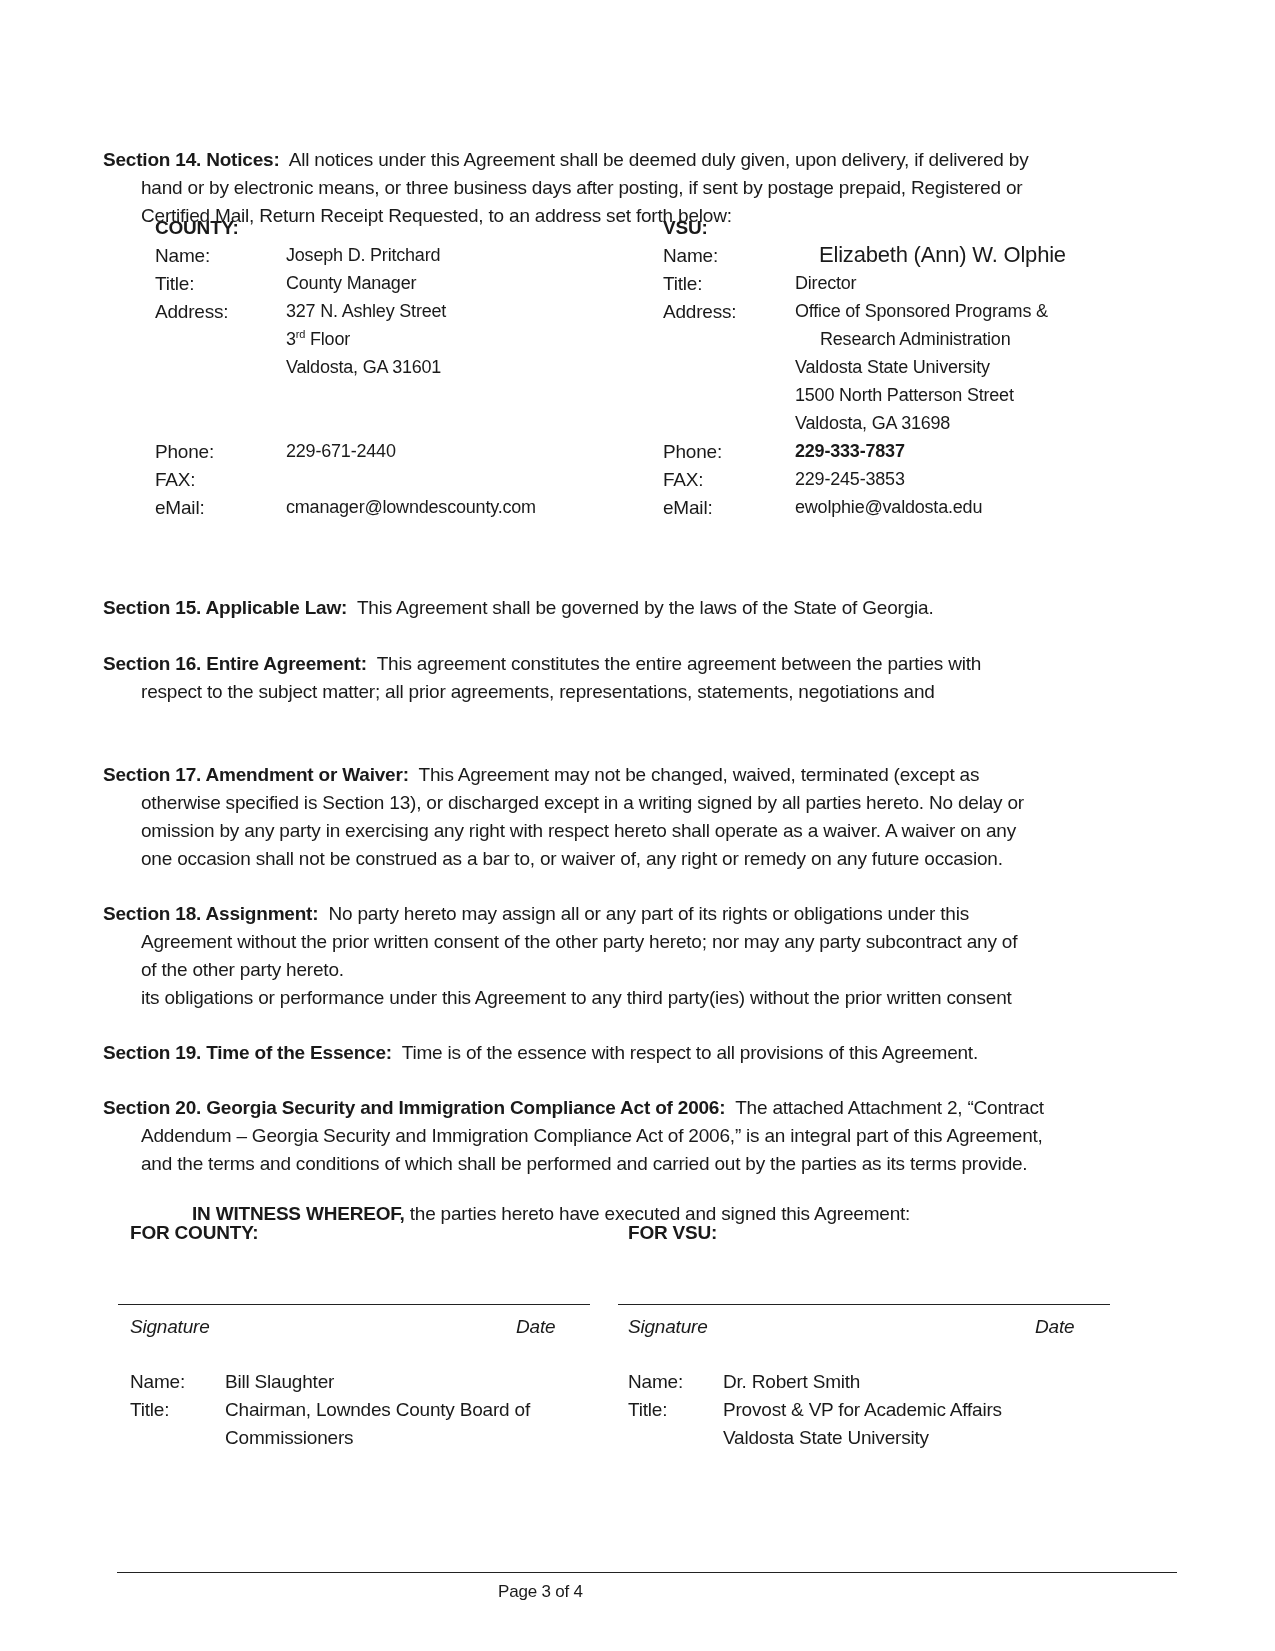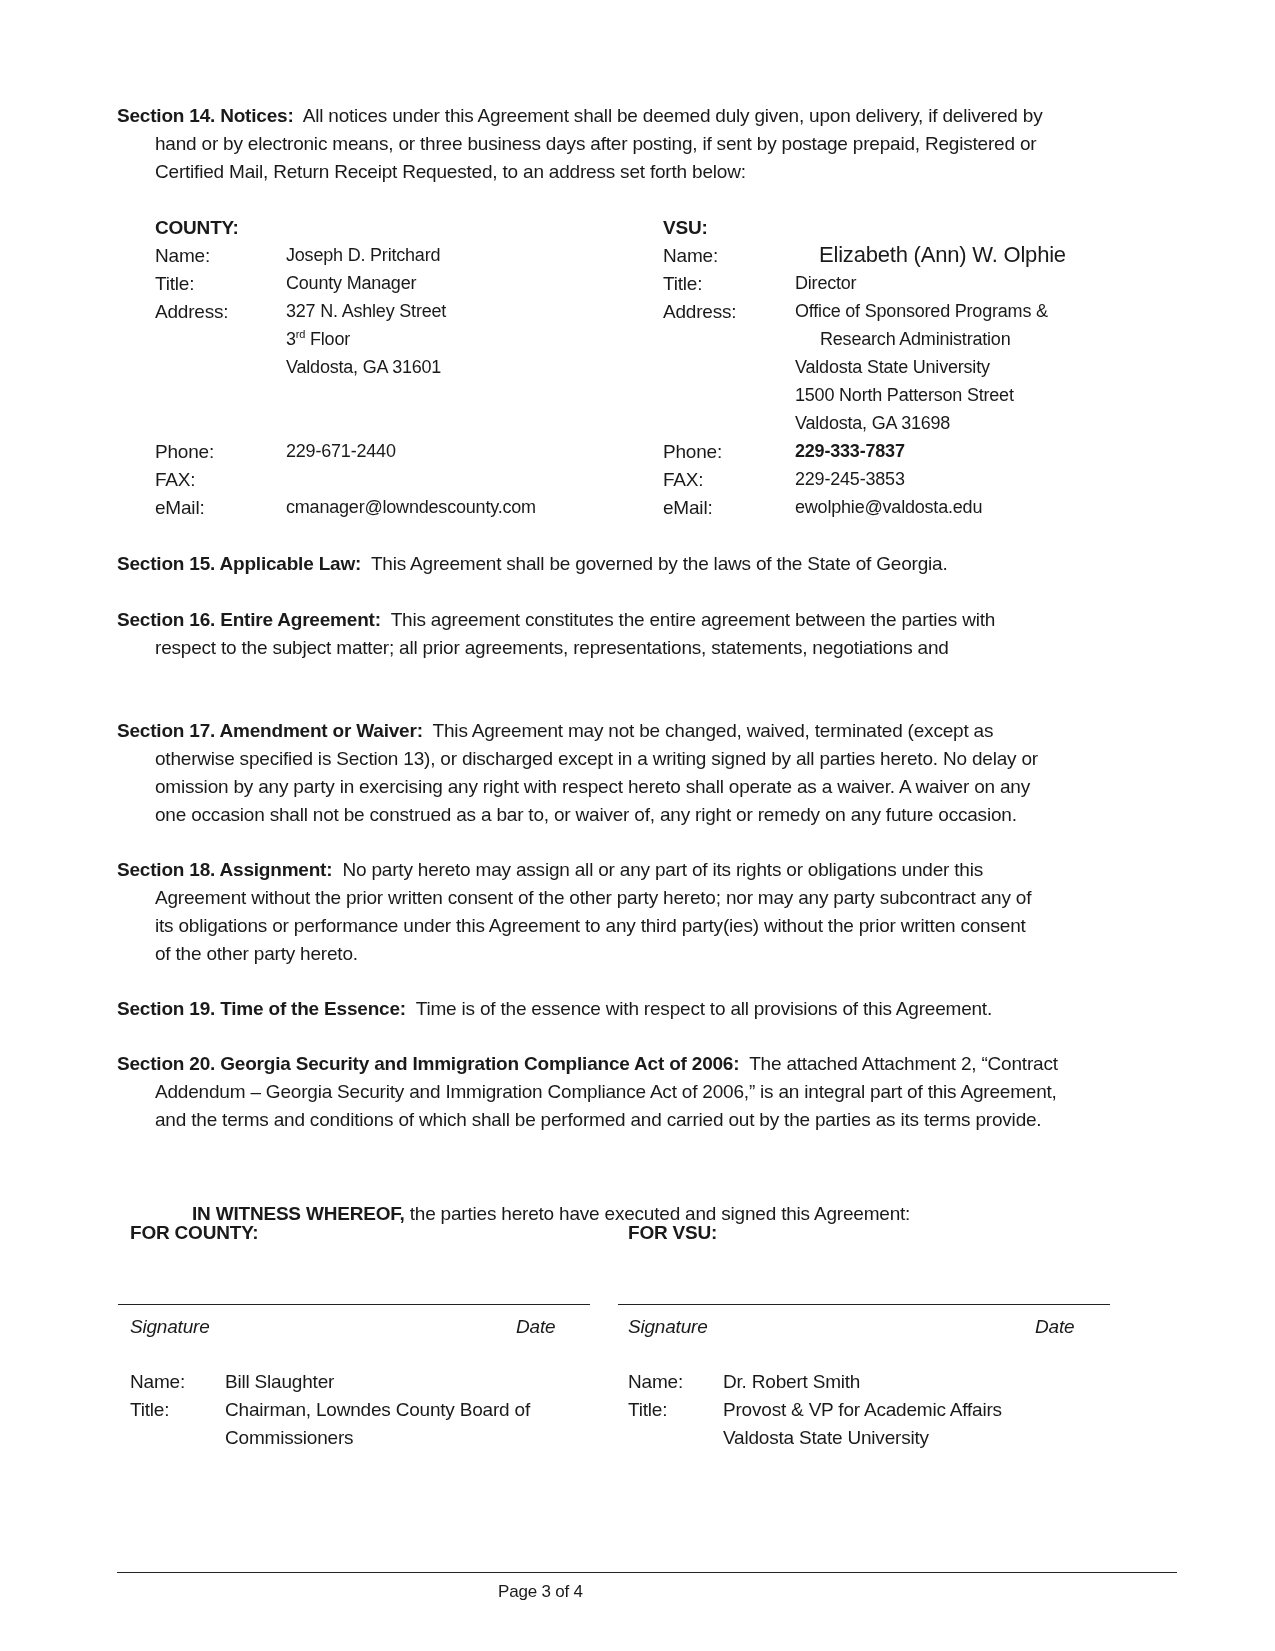--- a/index.html
+++ b/index.html
@@ -1,20 +1,20 @@
 <!DOCTYPE html>
 <html><head>
 <meta charset="utf-8">
 <style>
   html, body { margin:0; padding:0; background:#ffffff; }
   body { width:1275px; height:1651px; position:relative; overflow:hidden;
          font-family:"Liberation Sans", sans-serif; color:#1a1a1a; }
   .page { position:absolute; left:0; top:0; width:1275px; height:1651px; }
   .t { position:absolute; font-size:19px; line-height:28px; white-space:nowrap; letter-spacing:-0.2px; }
-  .para { position:absolute; left:117px; width:1060px; font-size:19px; line-height:28px; letter-spacing:-0.2px; }
+  .para { position:absolute; left:103px; width:1060px; font-size:19px; line-height:28px; letter-spacing:-0.2px;margin-top:44px; }
   .para p { margin:0; }
   .para .cont { padding-left:38px; }
   b, .b { font-weight:bold; }
   .rule { position:absolute; height:0; border-top:1.5px solid #222; }
   .it { font-style:italic; }
   sup { font-size:11px; line-height:0; }
 </style>
 </head>
 <body>
 
@@ -75,22 +75,22 @@
   <div class="para" style="top:717px;">
     <p><b>Section 17.  Amendment or Waiver:</b>&nbsp; <span>This Agreement may not be changed, waived, terminated (except as</span></p>
     <p class="cont">otherwise specified is Section 13), or discharged except in a writing signed by all parties hereto.  No delay or</p>
     <p class="cont">omission by any party in exercising any right with respect hereto shall operate as a waiver.  A waiver on any</p>
     <p class="cont">one occasion shall not be construed as a bar to, or waiver of, any right or remedy on any future occasion.</p>
   </div>
 
   <div class="para" style="top:856px;">
     <p><b>Section 18.  Assignment:</b>&nbsp; <span>No party hereto may assign all or any part of its rights or obligations under this</span></p>
     <p class="cont">Agreement without the prior written consent of the other party hereto; nor may any party subcontract any of</p>
+    <p class="cont">of the other party hereto.</p>
     <p class="cont">its obligations or performance under this Agreement to any third party(ies) without the prior written consent</p>
-    <p class="cont">of the other party hereto.</p>
   </div>
 
   <div class="para" style="top:995px;">
     <p><b>Section 19.  Time of the Essence:</b>&nbsp; <span>Time is of the essence with respect to all provisions of this Agreement.</span></p>
   </div>
 
   <div class="para" style="top:1050px;">
     <p><b>Section 20.  Georgia Security and Immigration Compliance Act of 2006:</b>&nbsp; <span>The attached Attachment 2, “Contract</span></p>
     <p class="cont">Addendum – Georgia Security and Immigration Compliance Act of 2006,” is an integral part of this Agreement,</p>
     <p class="cont">and the terms and conditions of which shall be performed and carried out by the parties as its terms provide.</p>

